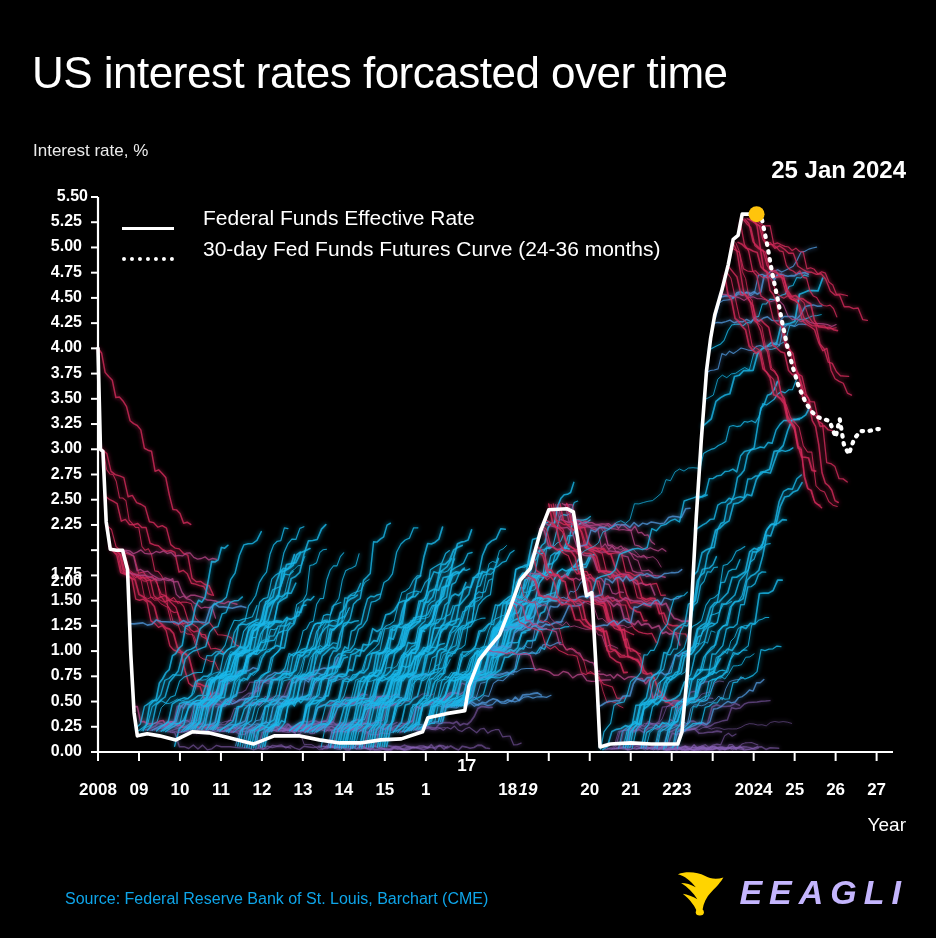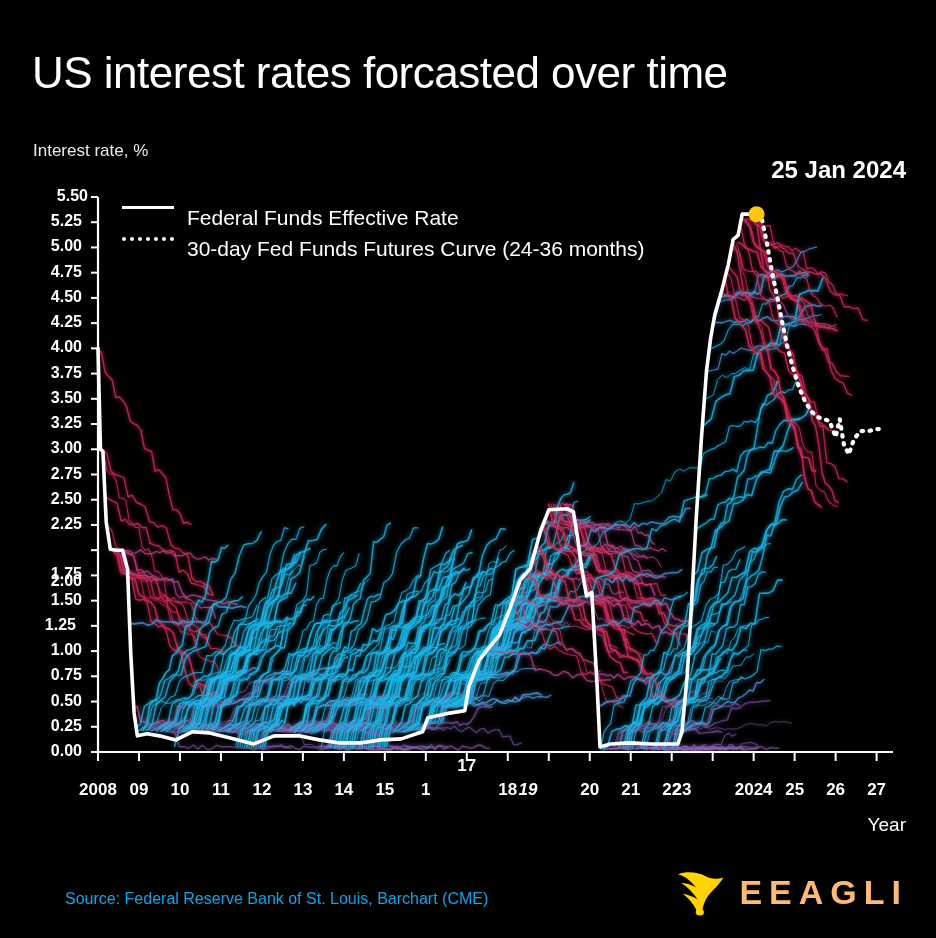--- a/index.html
+++ b/index.html
@@ -34,32 +34,32 @@
     font-size:16px;font-weight:400;color:#0ea5e9;margin-left:32px;
   }
 
   .brand{
     position:absolute;right:28px;top:866px;
     display:flex;align-items:center;gap:14px;
   }
   .brand-mark{width:52px;height:52px;display:block;}
   .brand-name{
     font-size:34px;font-weight:700;letter-spacing:7px;
-    color:#fdba74;line-height:1;
+    color:#c4b5fd;line-height:1;font-style:italic;
   }
 
   .plot-area{
     position:absolute;left:0;top:0;width:936px;height:938px;
     pointer-events:none;
   }
   .legend{
     position:absolute;left:122px;top:206px;
     display:flex;flex-direction:column;gap:7px;
   }
-  .legend-row{display:flex;align-items:flex-start;gap:13px;}
+  .legend-row{display:flex;align-items:flex-end;gap:29px;}
   .legend-swatch{width:52px;height:0;display:block;}
   .legend-solid{border-top:3px solid #ffffff;}
   .legend-dotted{border-top:4px dotted #ffffff;}
   .legend-label{font-size:21px;color:#ffffff;white-space:nowrap;}
 
   .tick-label-y{
     position:absolute;font-size:16px;font-weight:700;
     color:#ffffff;text-align:right;width:52px;
   }
   .tick-label-x{
@@ -442,21 +442,21 @@
       <span class="legend-label">30-day Fed Funds Futures Curve (24-36 months)</span>
     </div>
   </div>
 
   <div id="y-ticks">
       <div class="tick-label-y" style="left: 30px; top: 742px;">0.00</div>
       <div class="tick-label-y" style="left: 30px; top: 716.773px;">0.25</div>
       <div class="tick-label-y" style="left: 30px; top: 691.545px;">0.50</div>
       <div class="tick-label-y" style="left: 30px; top: 666.318px;">0.75</div>
       <div class="tick-label-y" style="left: 30px; top: 641.091px;">1.00</div>
-      <div class="tick-label-y" style="left: 24px; top: 615.864px;">1.25</div>
+      <div class="tick-label-y" style="left: 30px; top: 615.864px;">1.25</div>
       <div class="tick-label-y" style="left: 30px; top: 590.636px;">1.50</div>
       <div class="tick-label-y" style="left: 30px; top: 565.409px;">1.75</div>
       <div class="tick-label-y" style="left: 30px; top: 540.182px; margin-top: 32px;">2.00</div>
       <div class="tick-label-y" style="left: 30px; top: 514.955px;">2.25</div>
       <div class="tick-label-y" style="left: 30px; top: 489.727px;">2.50</div>
       <div class="tick-label-y" style="left: 30px; top: 464.5px;">2.75</div>
       <div class="tick-label-y" style="left: 30px; top: 439.273px;">3.00</div>
       <div class="tick-label-y" style="left: 30px; top: 414.045px;">3.25</div>
       <div class="tick-label-y" style="left: 30px; top: 388.818px;">3.50</div>
       <div class="tick-label-y" style="left: 30px; top: 363.591px;">3.75</div>

